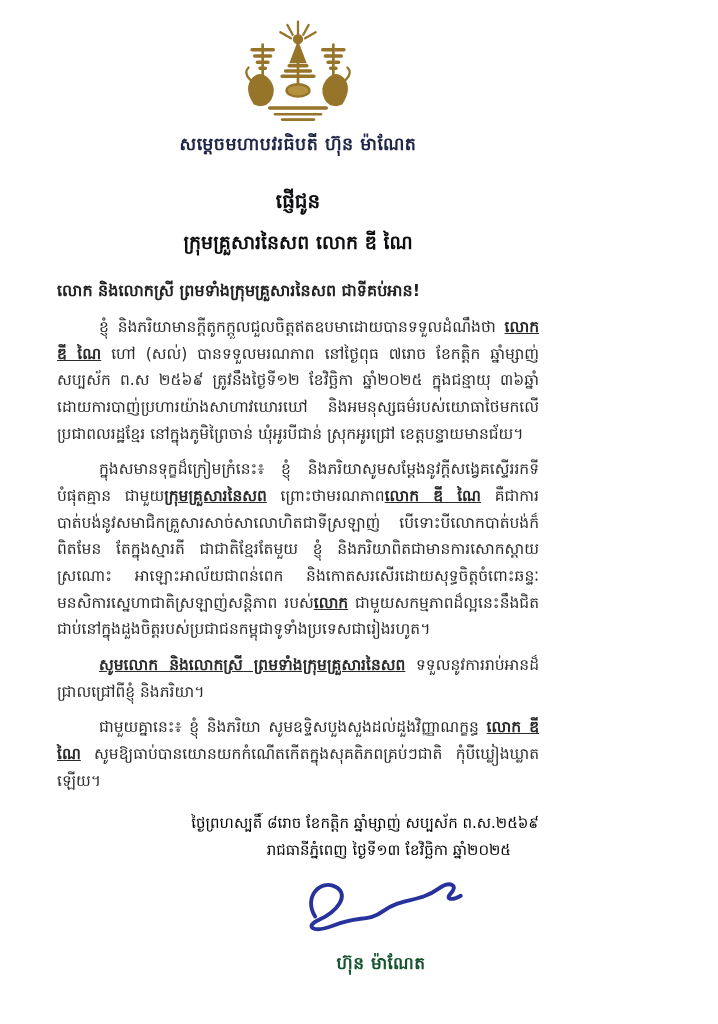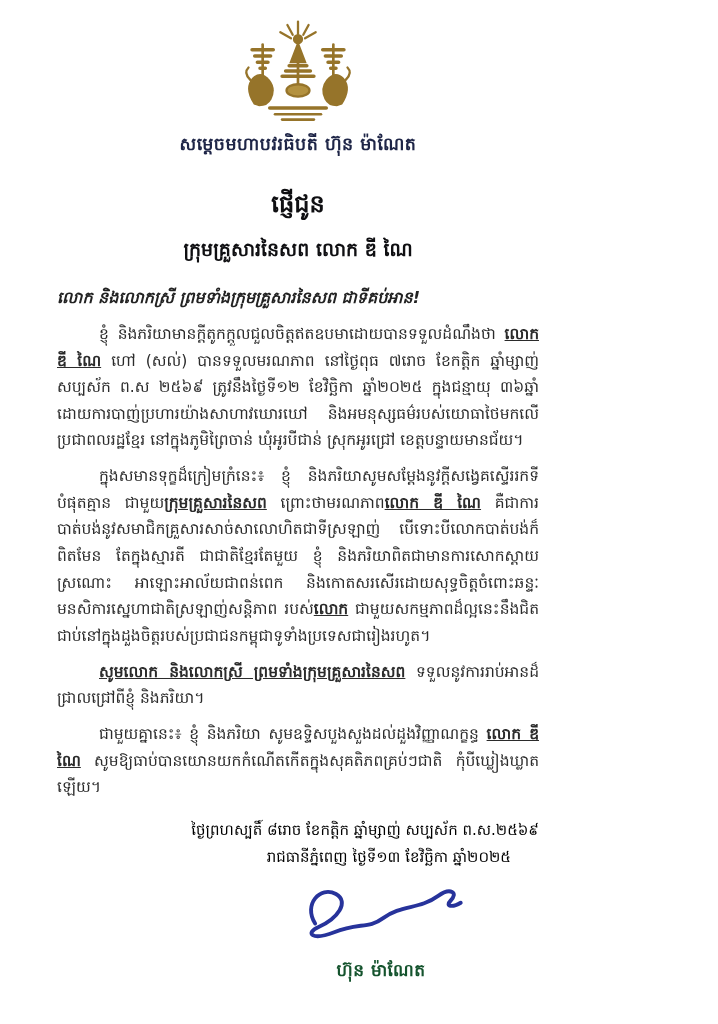--- a/index.html
+++ b/index.html
@@ -22,27 +22,26 @@
   .emblem-wrap svg { width: 150px; height: 106px; }
 
   
   .header-block { text-align: center; margin-top: 2px; color: #1e2547; }
   .header-line1 { font-size: 17.5px; font-weight: 700; letter-spacing: 0.5px; line-height: 1.7; }
   .header-line2 { font-size: 16.5px; font-weight: 700; letter-spacing: 0.5px; line-height: 1.6; }
 
   
   .title-block { text-align: center; margin-top: 24px; color: #0f0f12; }
   .title-line1 { font-size: 21px; font-weight: 800; line-height: 1.6; }
-  .title-line2 { font-size: 24px; font-weight: 800; line-height: 1.7; margin-top: 8px; }
+  .title-line2 { font-size: 20px; font-weight: 800; line-height: 1.7; margin-top: 8px; }
   .title-line3 { font-size: 19px; font-weight: 800; line-height: 1.7; margin-top: 8px; }
 
   
   .salutation {
     margin-top: 22px;
-    font-style: italic;
     font-weight: 600;
     font-size: 16px;
     color: #222;
   }
 
   
   .body-text { margin-top: 10px; }
   .para {
     font-size: 15.5px;
     line-height: 1.72;

